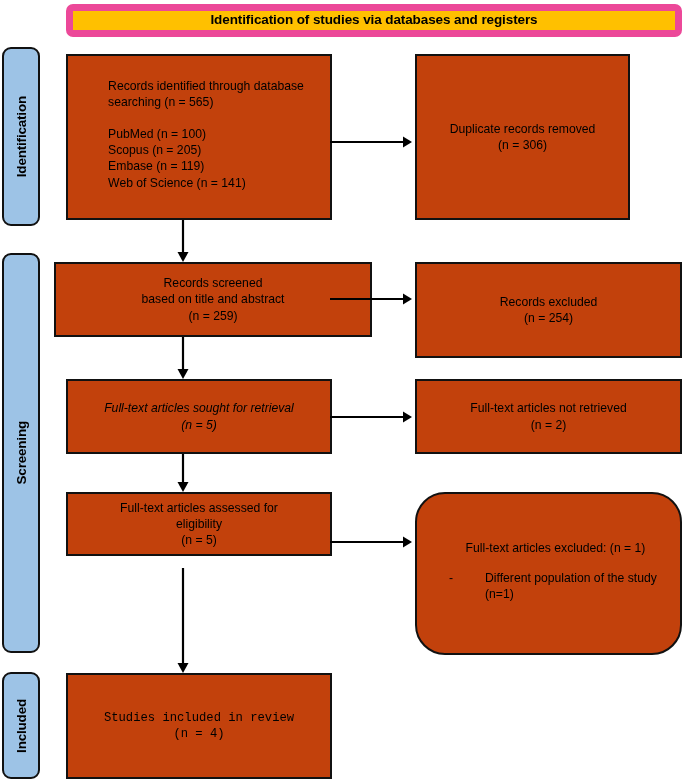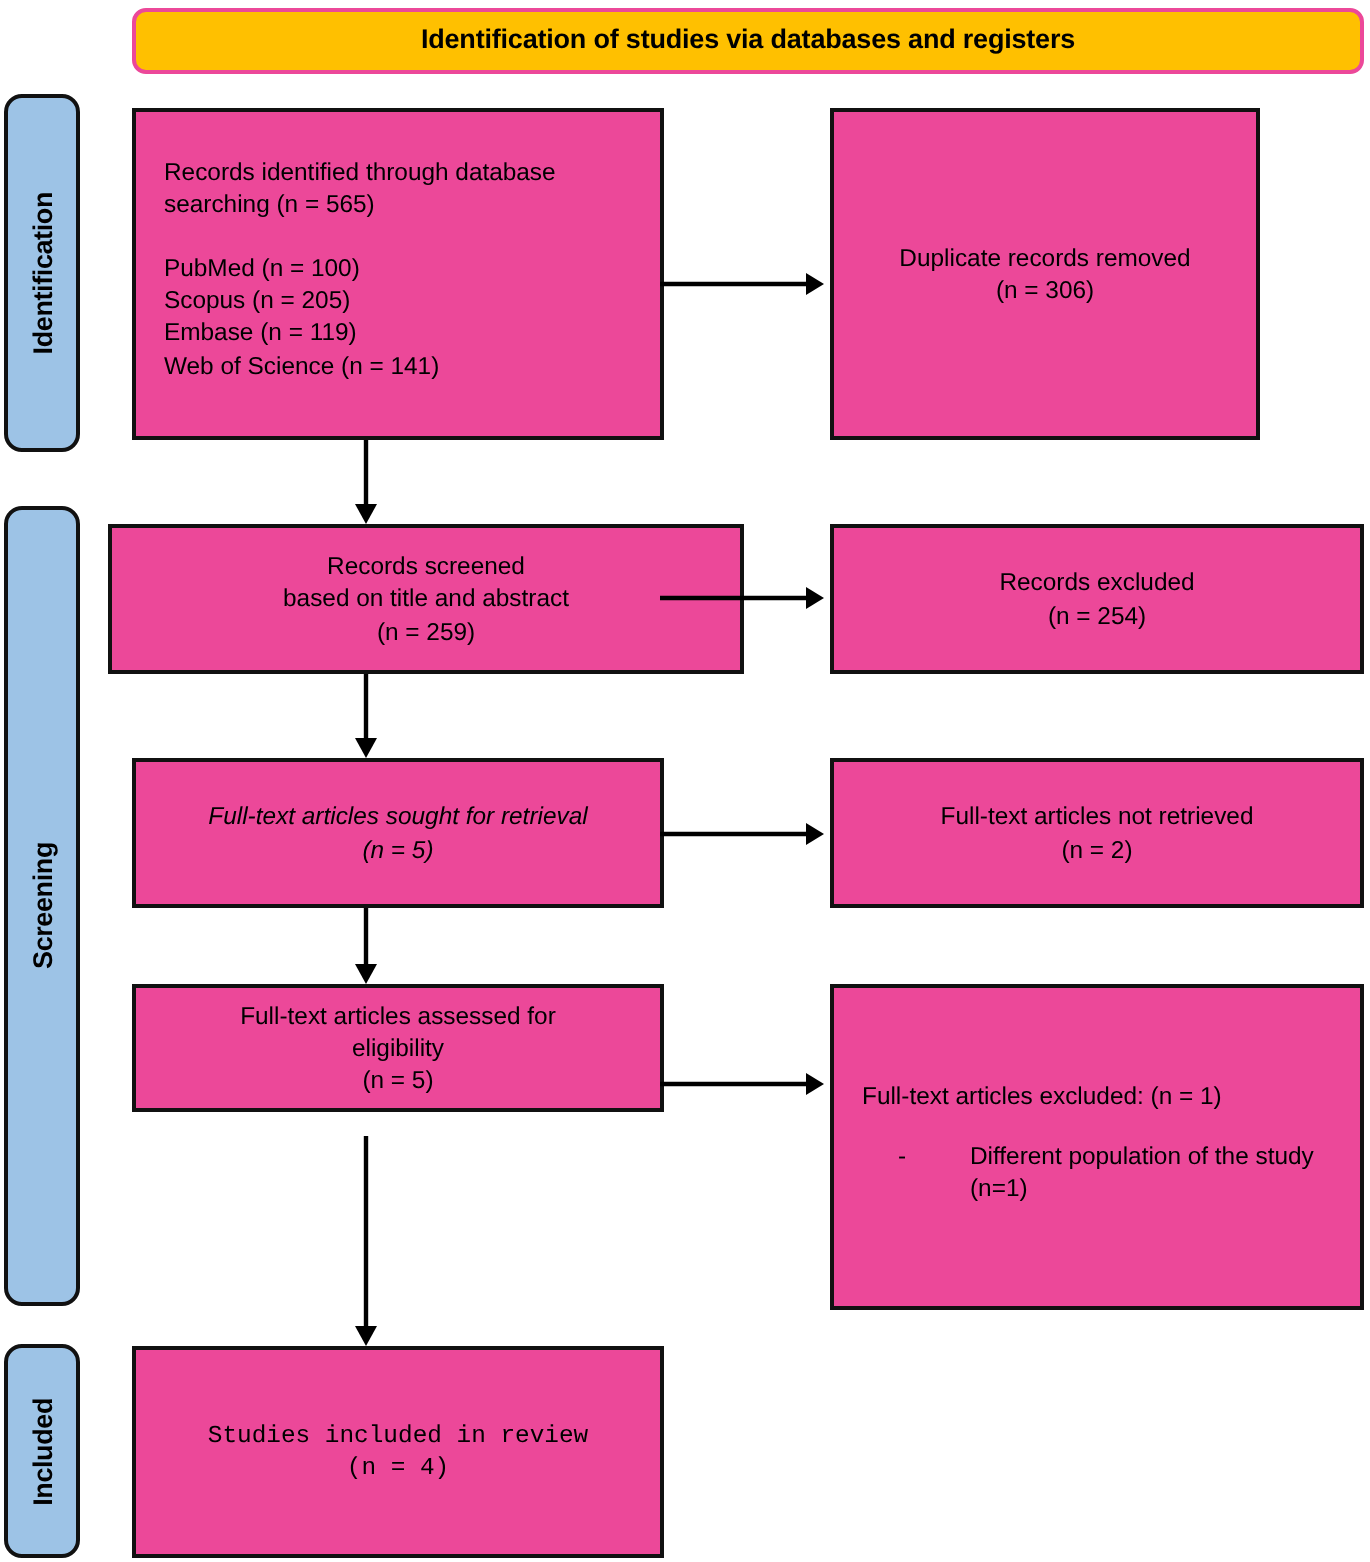--- a/index.html
+++ b/index.html
@@ -21,21 +21,21 @@
   }
 
   
   .header-banner {
     position: absolute;
     left: 66px;
     top: 4px;
     width: 616px;
     height: 33px;
     background: var(--accent, #FFC000);
-    border: 2px solid #ec4899;
+    border: 7px solid #ec4899;
     border-radius: 7px;
     box-sizing: border-box;
     display: flex;
     align-items: center;
     justify-content: center;
   }
   .header-banner .hdr-text {
     font-size: 13.5px;
     font-weight: bold;
     color: #000000;
@@ -66,45 +66,46 @@
     white-space: nowrap;
     letter-spacing: -0.2px;
   }
   #stage-identification { top: 47px;  height: 179px; }
   #stage-screening     { top: 253px; height: 400px; }
   #stage-included      { top: 672px; height: 107px; }
 
   
   .flow-box {
     position: absolute;
-    background: #ec4899;
+    background: #c2410c;
     border: 2.5px solid #111111;
     box-sizing: border-box;
     display: flex;
     flex-direction: column;
     justify-content: center;
+    align-items: center;
   }
   .flow-box .box-text {
     font-size: 12.2px;
     color: #000000;
     line-height: 1.32;
     white-space: pre-line;
   }
   .flow-box.center .box-text { text-align: center; padding: 0 8px; }
   .flow-box.lead   .box-text { text-align: left;   padding: 0 0 0 14px; }
 
   
   #box-identified      { left: 66px;  top: 54px;  width: 266px; height: 166px; }
   #box-duplicates      { left: 415px; top: 54px;  width: 215px; height: 166px; }
   #box-screened        { left: 54px;  top: 262px; width: 318px; height: 75px;  }
-  #box-excluded        { left: 415px; top: 262px; width: 267px; height: 75px;  }
+  #box-excluded        { left: 415px; top: 262px; width: 267px; height: 96px;  }
   #box-sought          { left: 66px;  top: 379px; width: 266px; height: 75px; font-style: italic;  }
   #box-not-retrieved   { left: 415px; top: 379px; width: 267px; height: 75px;  }
   #box-assessed        { left: 66px;  top: 492px; width: 266px; height: 64px;  }
-  #box-fulltext-excl   { left: 415px; top: 492px; width: 267px; height: 163px; }
+  #box-fulltext-excl   { left: 415px; top: 492px; width: 267px; height: 163px; border-radius: 30px; }
   #box-included-review { left: 66px;  top: 673px; width: 266px; height: 106px; font-family: Liberation Mono, monospace; }
 
   
   #box-identified { justify-content: flex-start; padding-top: 22px; }
   #box-identified .box-text { text-align: left; padding: 0 0 0 14px; }
 
   
   #box-fulltext-excl { justify-content: flex-start; padding-top: 46px; }
   .excl-head {
     font-size: 12.2px;

